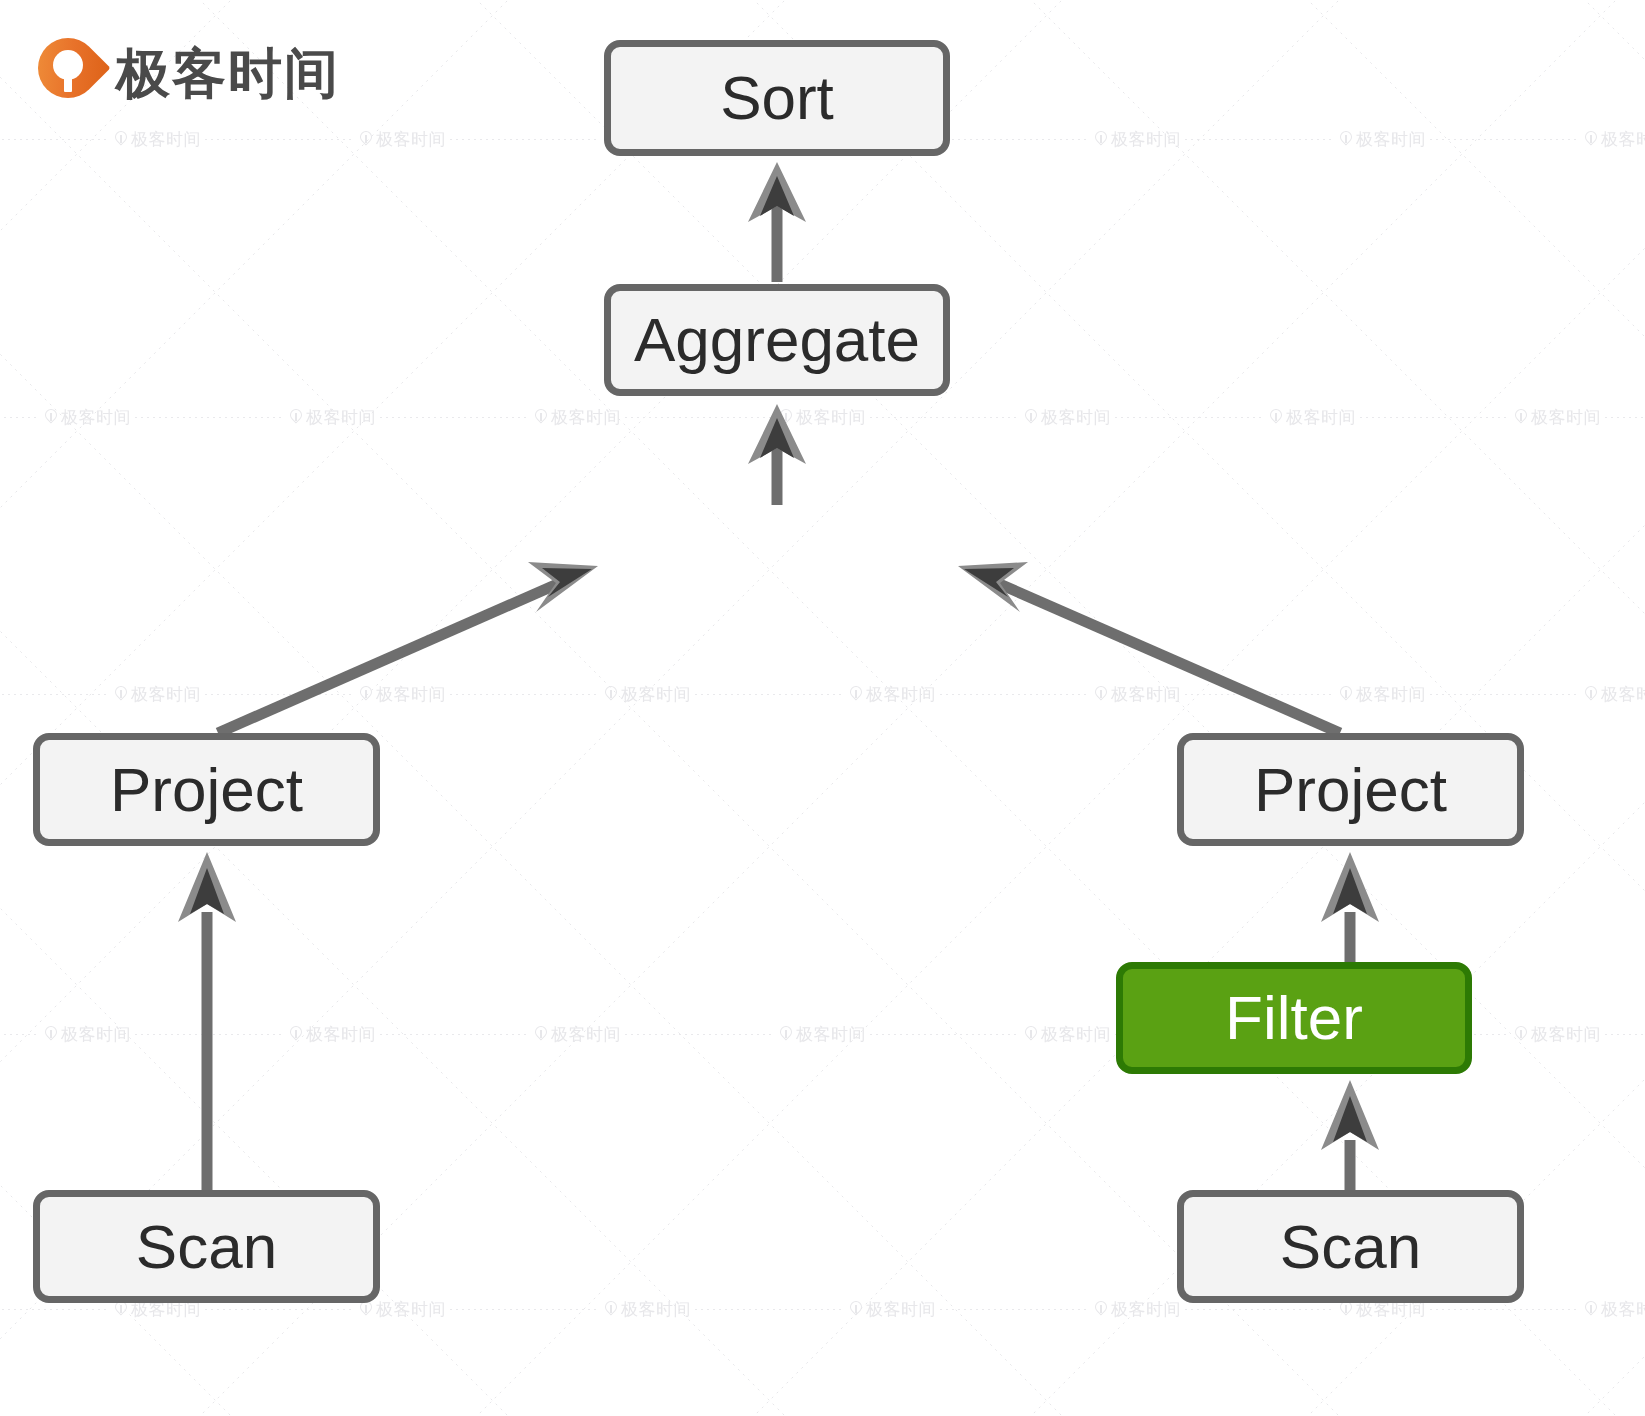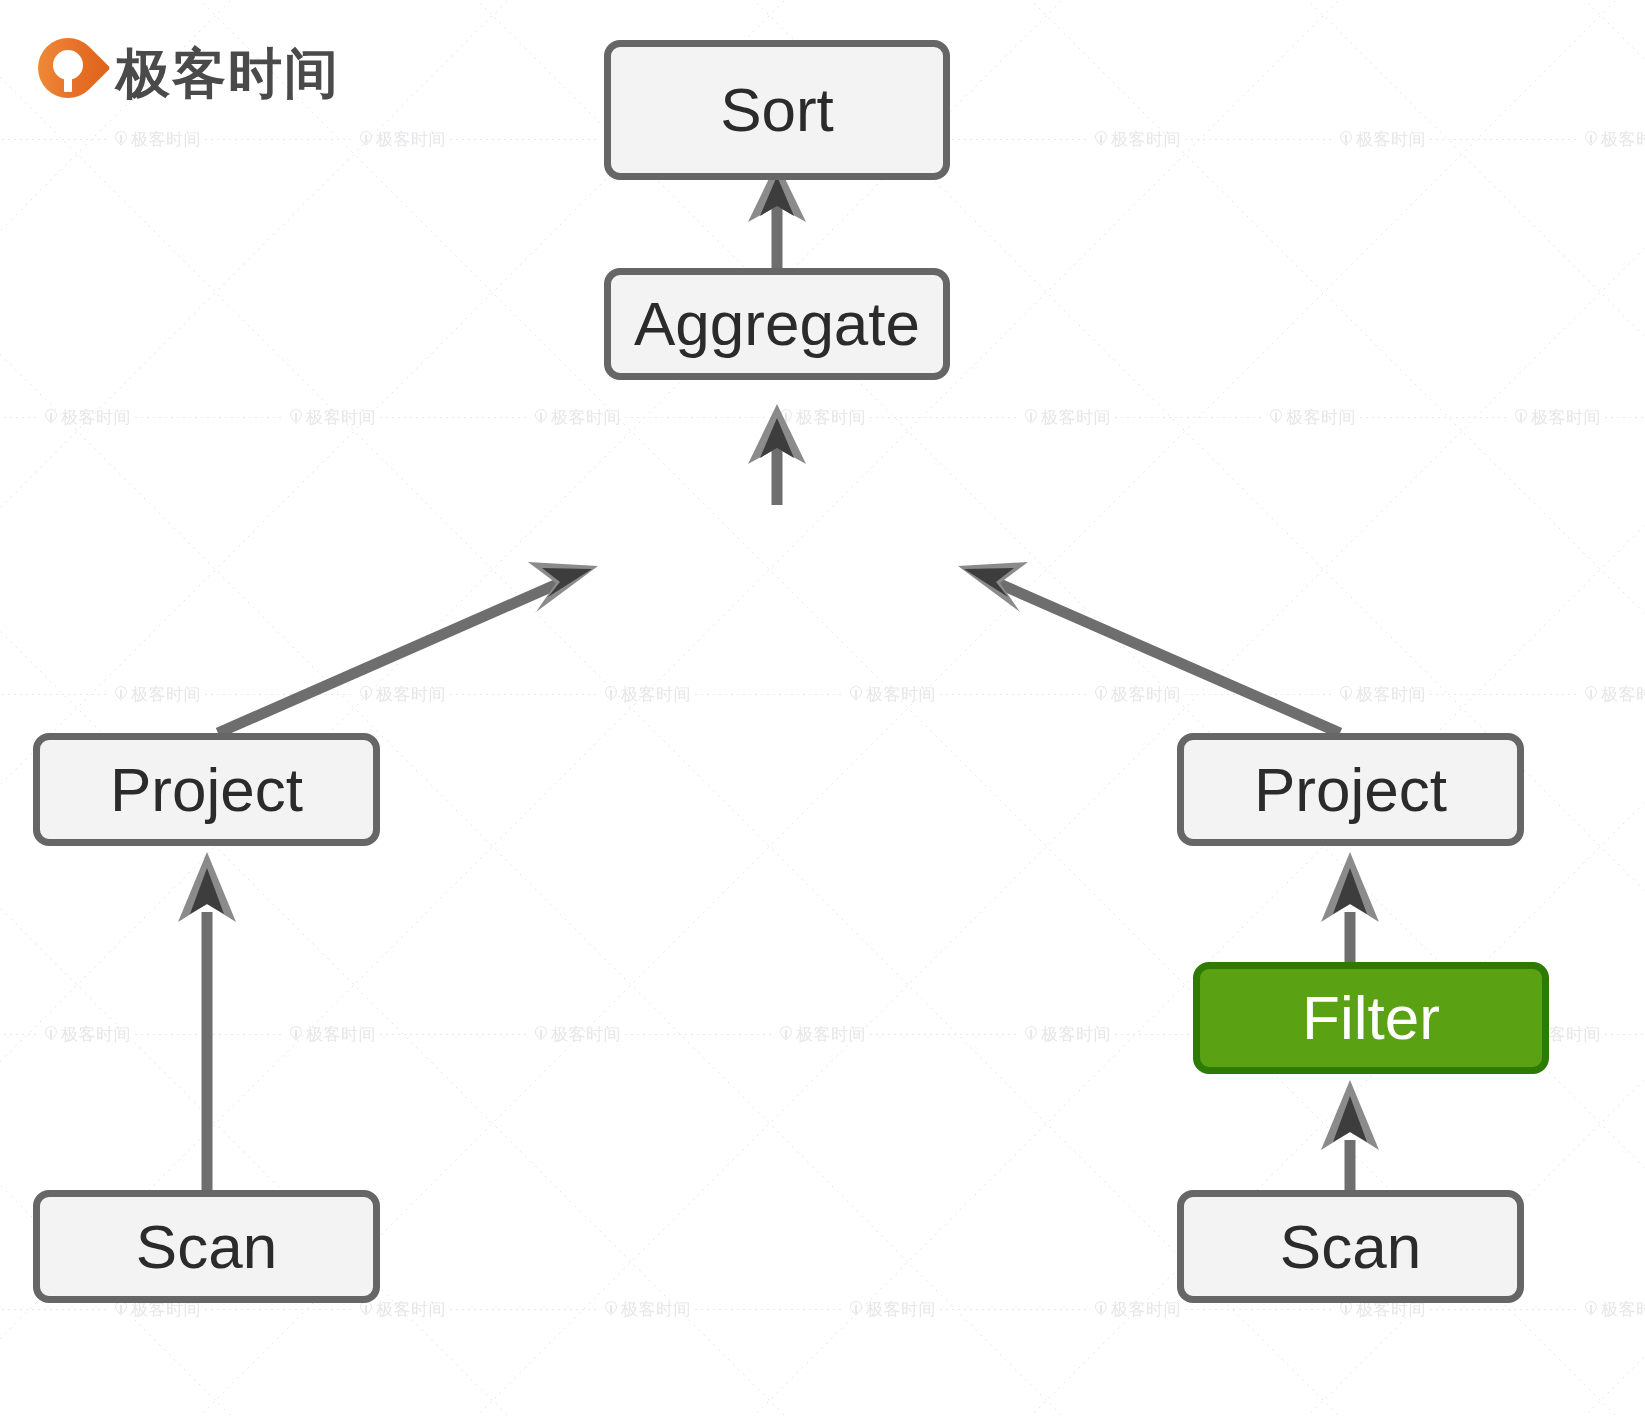--- a/index.html
+++ b/index.html
@@ -545,38 +545,38 @@
       <polygon points="1350,868 1333,914 1350,904 1367,914" fill="#3d3d3d"></polygon>
     </g>
 
     <g>
       <line x1="1350" y1="1190" x2="1350" y2="1140" stroke="#6e6e6e" stroke-width="11"></line>
       <polygon points="1350,1080 1321,1150 1350,1132 1379,1150" fill="#8b8b8b"></polygon>
       <polygon points="1350,1096 1333,1142 1350,1132 1367,1142" fill="#3d3d3d"></polygon>
     </g>
   </svg>
 
-  <div class="node node--plain" style="left:604px;top:40px;width:346px;height:140px;">
+  <div class="node node--plain" style="left:604px;top:40px;width:346px;height:116px;">
     <span class="node-label">Sort</span>
   </div>
 
-  <div class="node node--plain" style="left:604px;top:268px;width:346px;height:112px;">
+  <div class="node node--plain" style="left:604px;top:284px;width:346px;height:112px;">
     <span class="node-label">Aggregate</span>
   </div>
 
 
   <div class="node node--plain" style="left:33px;top:733px;width:347px;height:113px;">
     <span class="node-label">Project</span>
   </div>
 
   <div class="node node--plain" style="left:1177px;top:733px;width:347px;height:113px;">
     <span class="node-label">Project</span>
   </div>
 
-  <div class="node node--highlight" style="left:1193px;top:962px;width:356px;height:112px;">
+  <div class="node node--highlight" style="left:1116px;top:962px;width:356px;height:112px;">
     <span class="node-label">Filter</span>
   </div>
 
   <div class="node node--plain" style="left:33px;top:1190px;width:347px;height:113px;">
     <span class="node-label">Scan</span>
   </div>
 
   <div class="node node--plain" style="left:1177px;top:1190px;width:347px;height:113px;">
     <span class="node-label">Scan</span>
   </div>

